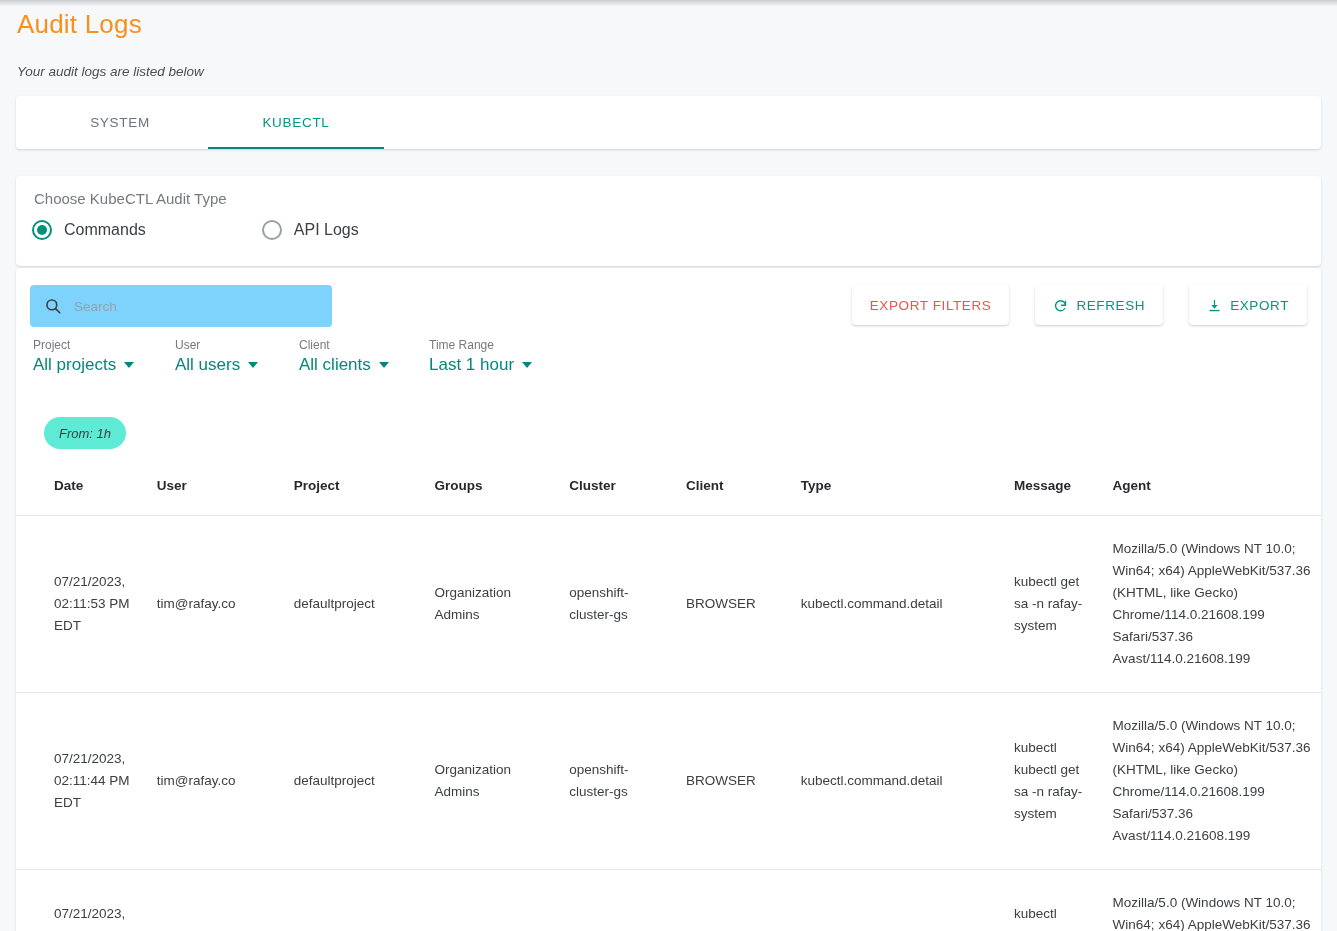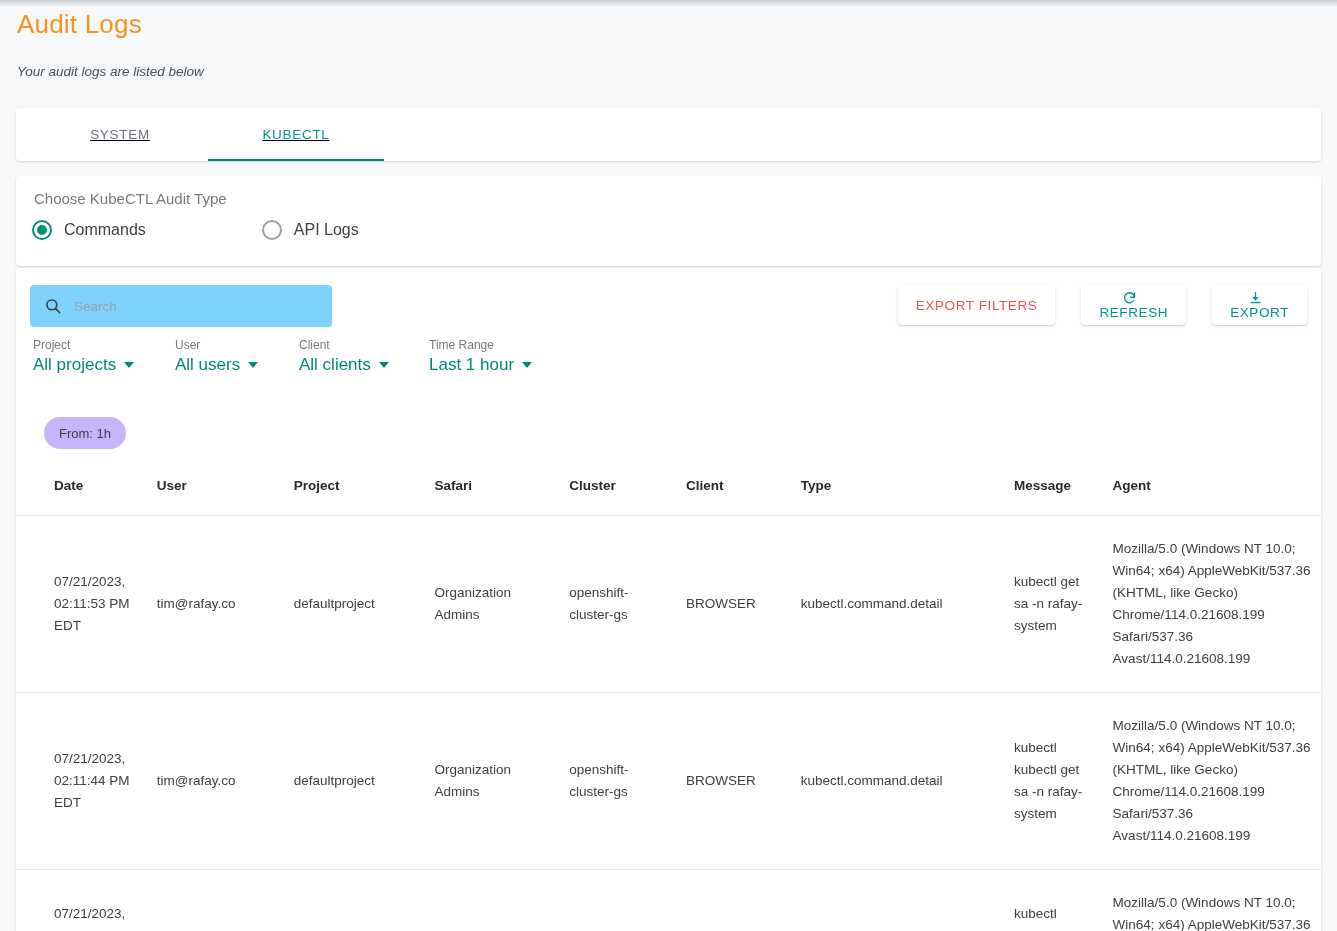--- a/index.html
+++ b/index.html
@@ -33,21 +33,21 @@
 
   
   .card {
     position: absolute;
     background: #ffffff;
     border-radius: 4px;
     box-shadow: 0 1px 3px rgba(0,0,0,.10), 0 1px 2px rgba(0,0,0,.06);
   }
 
   
-  #tabs-card { left: 16px; top: 108px; width: 1305px; height: 53px; text-decoration: underline; }
+  #tabs-card { left: 16px; top: 96px; width: 1305px; height: 53px; }
   .tabs { display: flex; height: 100%; align-items: stretch; }
   .tab {
     position: relative;
     display: flex; align-items: center; justify-content: center;
     min-width: 176px; padding: 0 18px;
     font-size: 13.5px; letter-spacing: .7px;
     color: #6b7280; cursor: pointer; user-select: none;
   }
   .tab.active { color: #009688; }
   .tab.active::after {
@@ -95,21 +95,21 @@
 
   
   .actions { position: absolute; right: 14px; top: 17px; display: flex; align-items: center; }
   .btn {
     height: 40px; display: flex; align-items: center; justify-content: center;
     background: #fff; border-radius: 4px; padding: 0 18px;
     box-shadow: 0 1px 3px rgba(0,0,0,.15), 0 1px 1px rgba(0,0,0,.07);
     font-size: 13.5px; letter-spacing: .6px; cursor: pointer; user-select: none;
     white-space: nowrap;
   }
-  .btn + .btn { margin-left: 26px; flex-direction: column; }
+  .btn + .btn { margin-left: 26px; }
   .btn-danger { color: #f0524d; }
   .btn-teal { color: #009688; }
   .btn-ico { margin-right: 8px; display: inline-flex; align-items: center; }
 
   
   .filters { position: absolute; left: 17px; top: 70px; display: flex; align-items: flex-start; }
   .filter { display: flex; flex-direction: column; }
   .filter-label { font-size: 12px; color: #76797f; margin-bottom: 3px; }
   .filter-value {
     font-size: 17px; color: #00897b; display: flex; align-items: center;
@@ -121,22 +121,22 @@
     border-top: 6px solid #00897b;
   }
   #f-project { width: 142px; }
   #f-user    { width: 124px; }
   #f-client  { width: 130px; }
 
   
   .chip {
     position: absolute; left: 28px; top: 149px;
     height: 32px; padding: 0 15px; border-radius: 16px;
-    background: #c4b5fd; color: #3c4043; font-size: 13px;
-    display: inline-flex; align-items: center; cursor: pointer; user-select: none;
+    background: #5eead4; color: #3c4043; font-size: 13px;
+    display: inline-flex; align-items: center; cursor: pointer; user-select: none; font-style: italic;
   }
 
   
   .tbl { position: absolute; left: 0; top: 200px; width: 1305px; }
   table { border-collapse: collapse; width: 1305px; table-layout: fixed; }
   thead th {
     text-align: left; font-size: 13.5px; font-weight: bold; color: #27292d;
     padding: 10px 8px 22px 8px; border-bottom: 1px solid #e4e6e9;
     vertical-align: top;
   }
@@ -254,21 +254,21 @@
 
     <div class="chip">From: 1h</div>
 
     <div class="tbl">
       <table>
         <thead>
           <tr>
             <th class="col-date">Date</th>
             <th class="col-user">User</th>
             <th class="col-project">Project</th>
-            <th class="col-groups">Safari</th>
+            <th class="col-groups">Groups</th>
             <th class="col-cluster">Cluster</th>
             <th class="col-client">Client</th>
             <th class="col-type">Type</th>
             <th class="col-message">Message</th>
             <th class="col-agent">Agent</th>
           </tr>
         </thead>
         <tbody>
           <tr>
             <td class="col-date">07/21/2023, 02:11:53 PM EDT</td>

